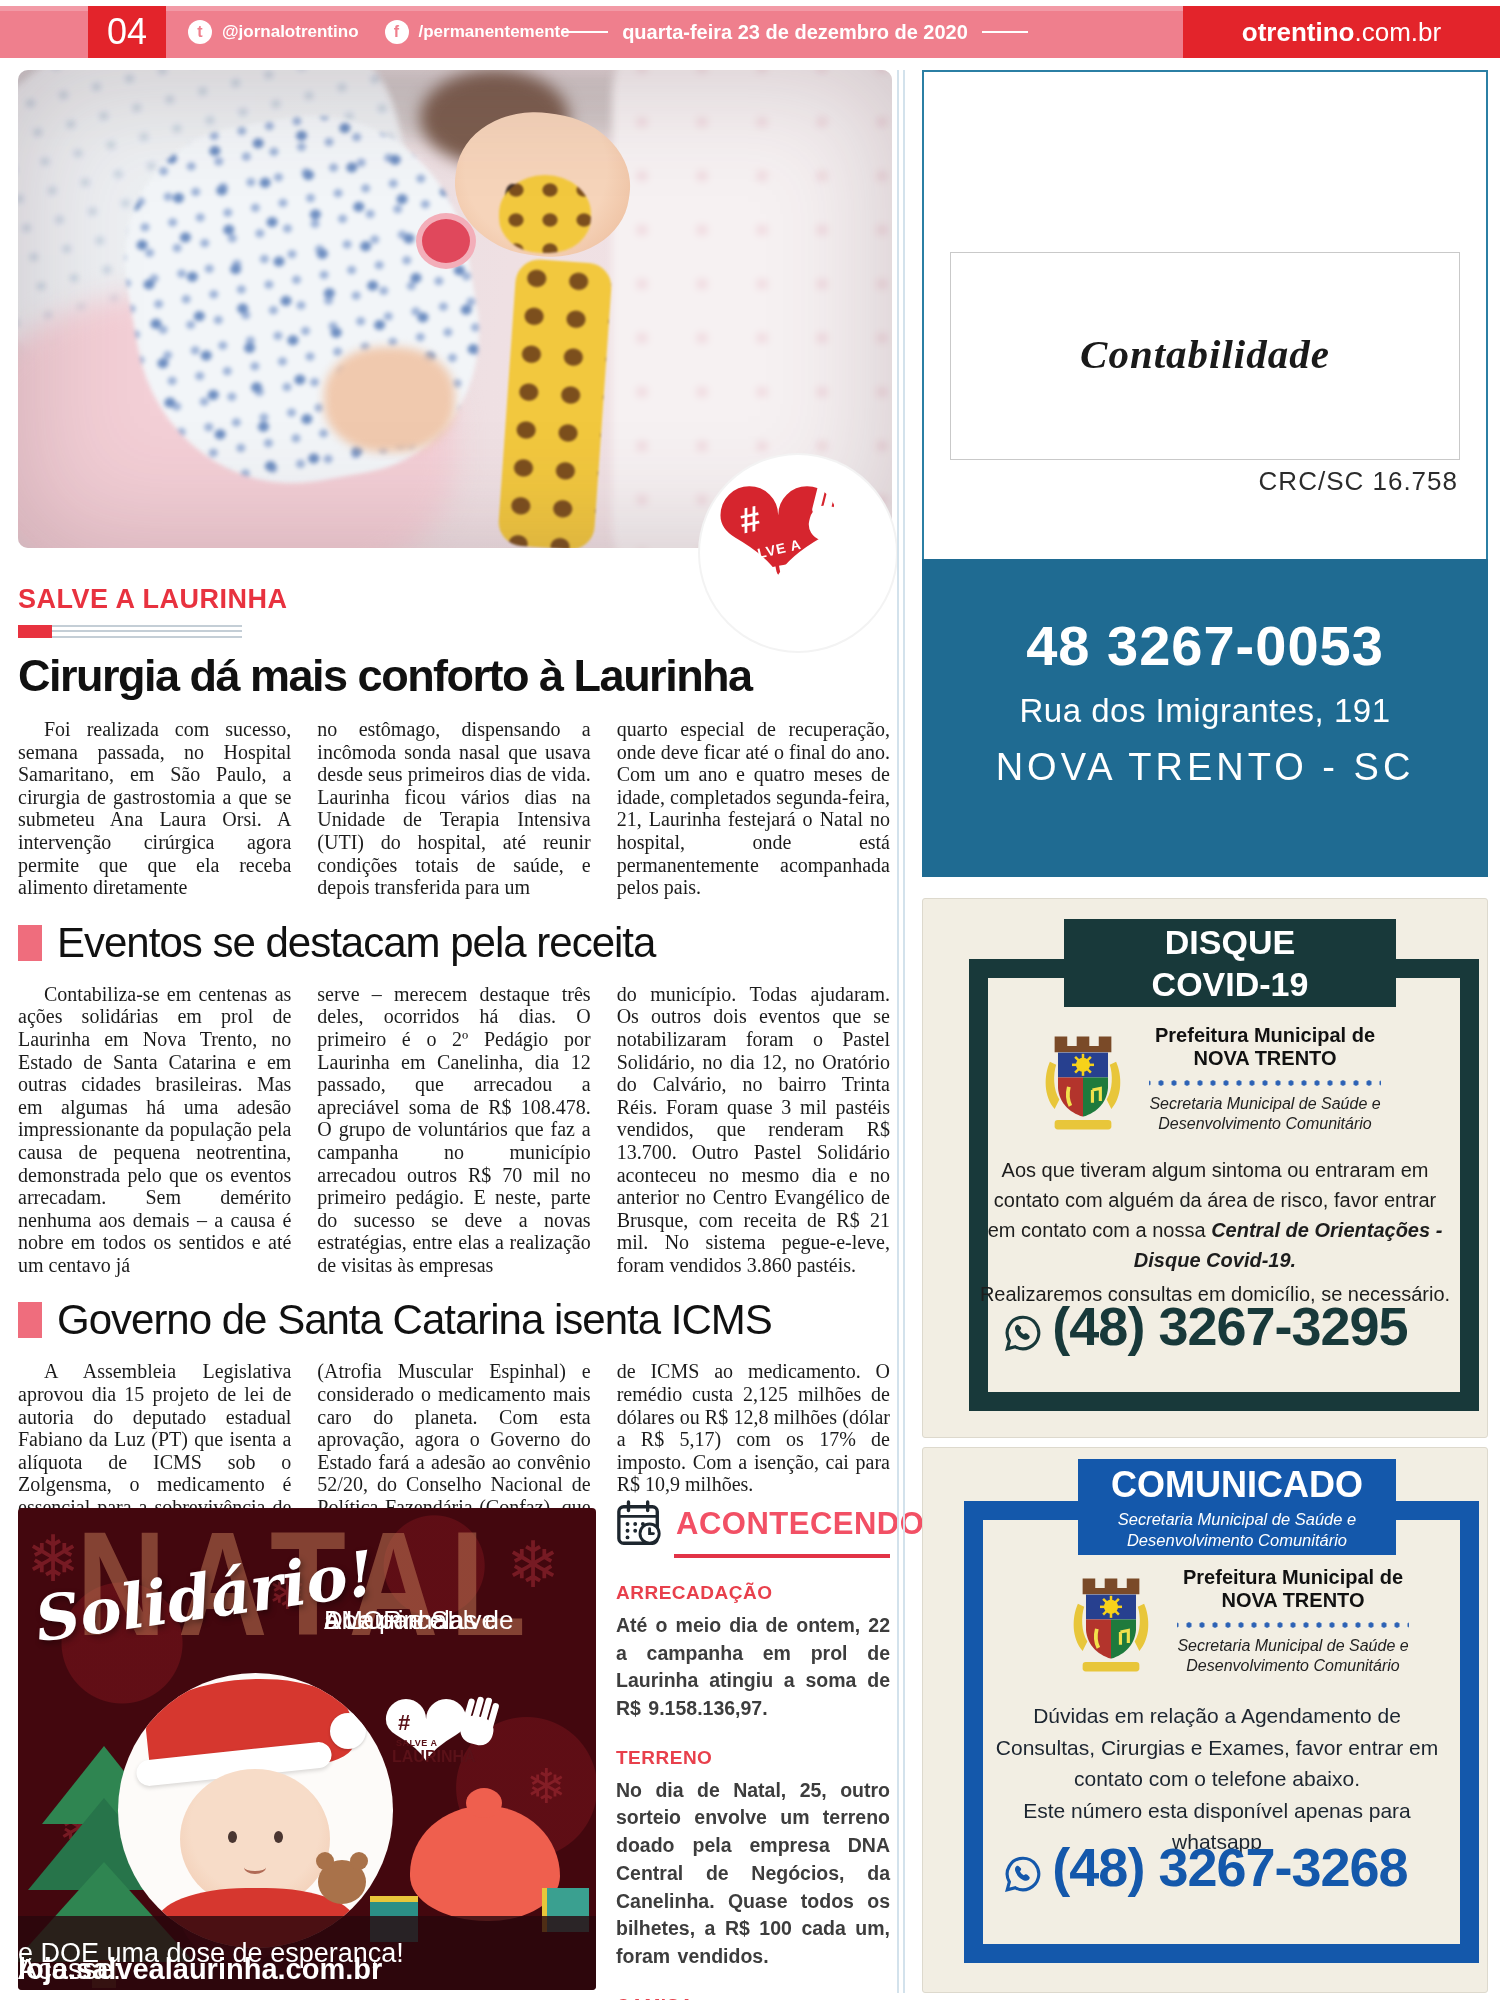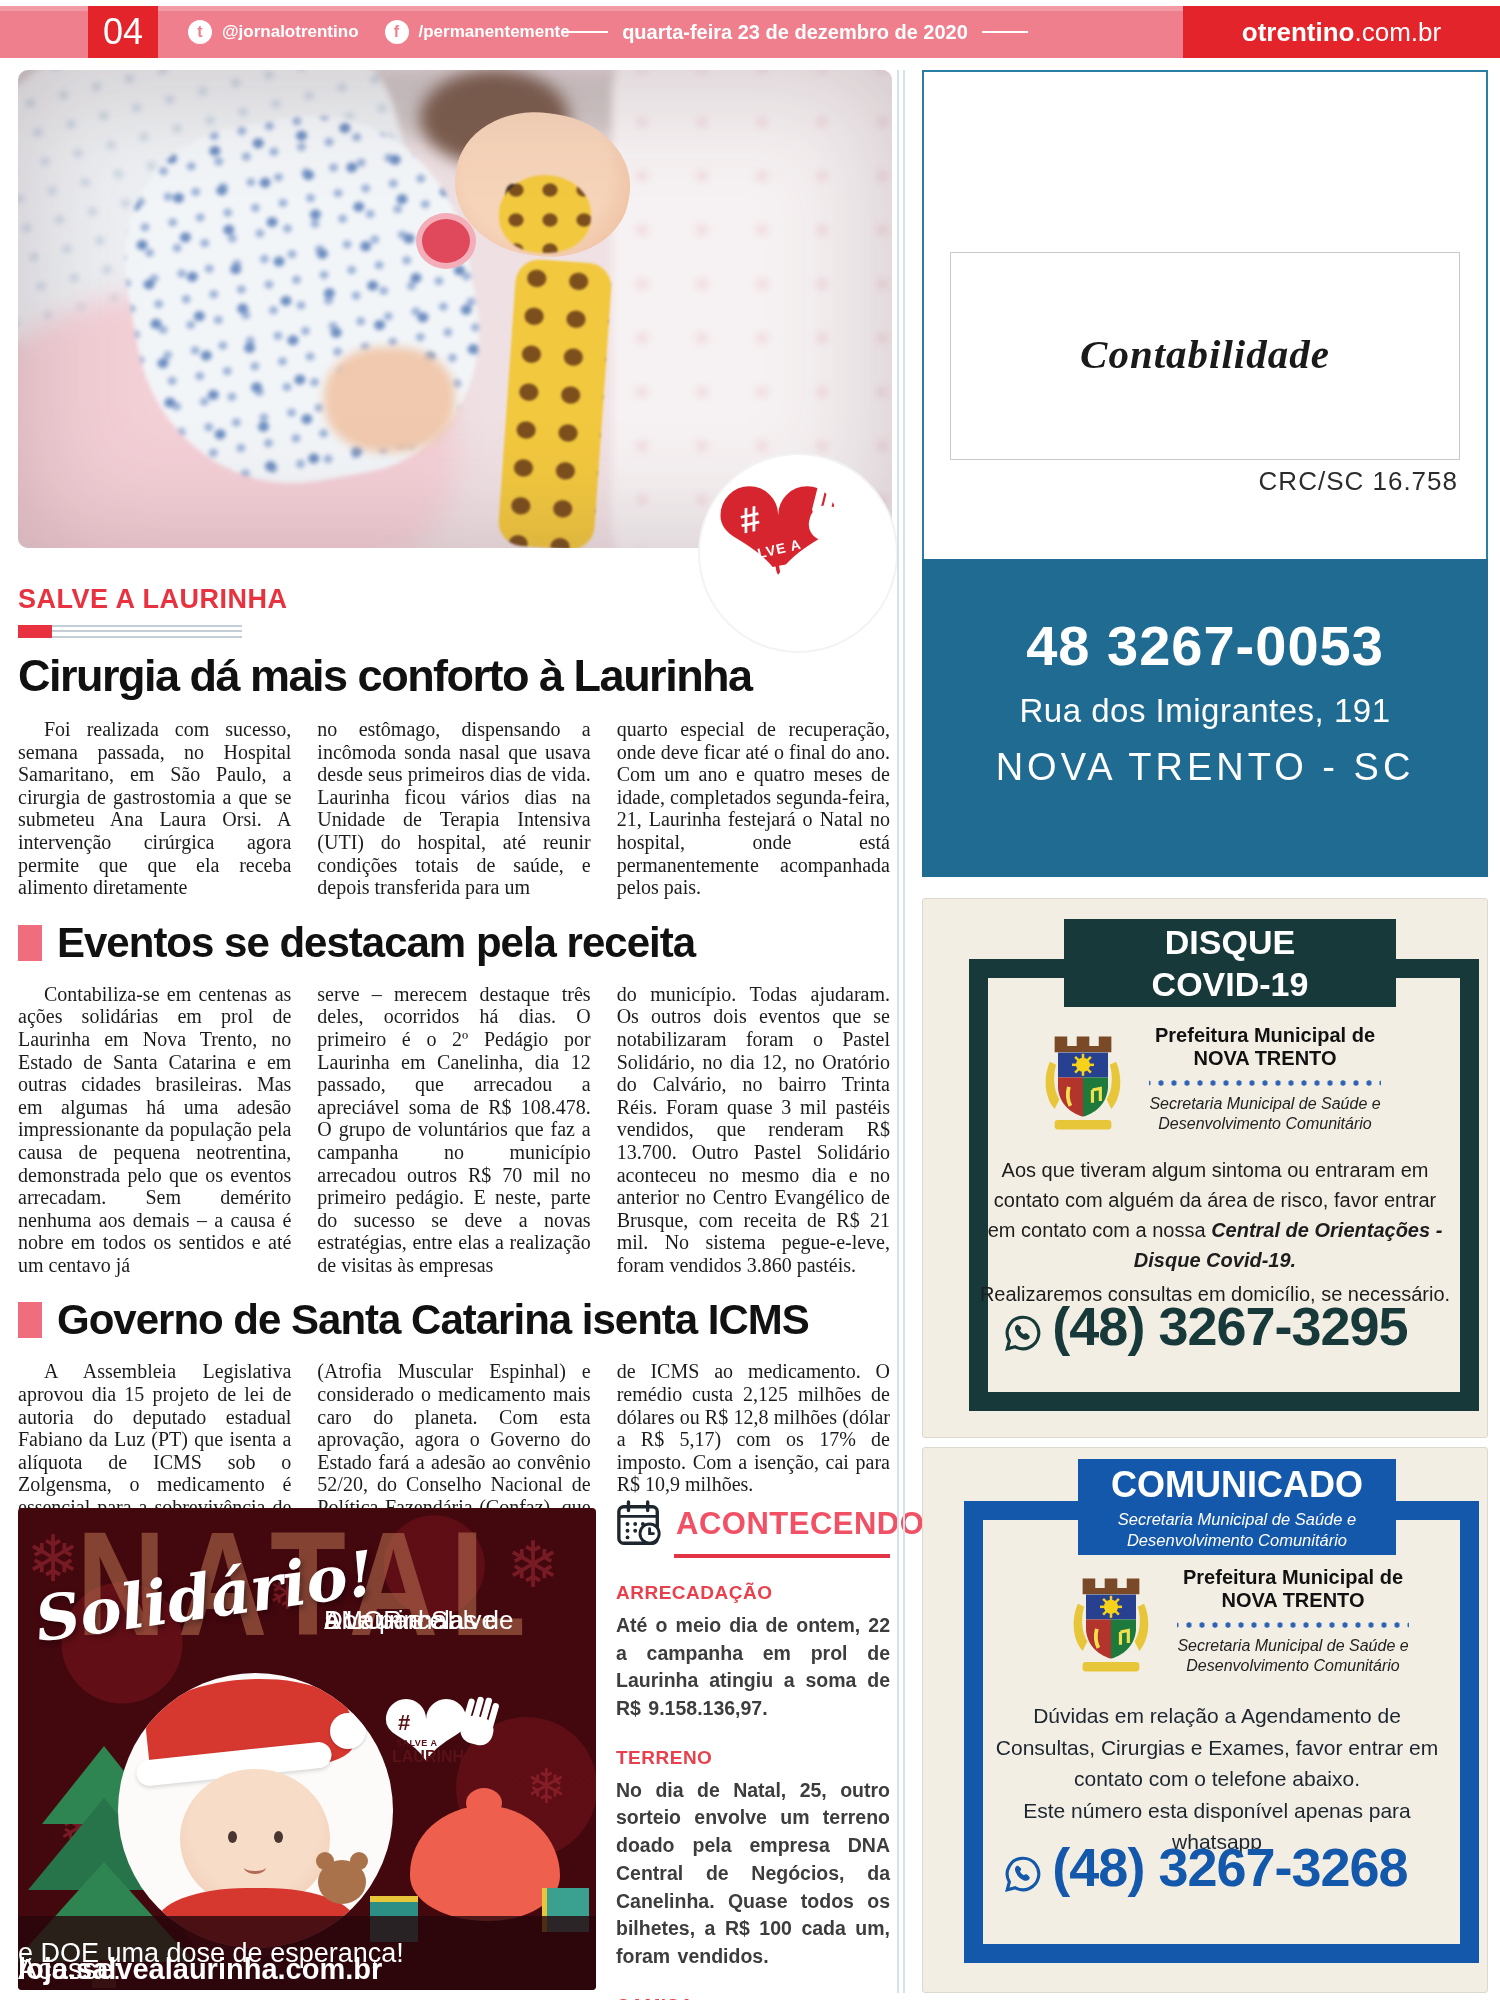--- a/index.html
+++ b/index.html
@@ -2,21 +2,21 @@
 <html><head>
 <meta charset="utf-8">
 <style>
   html,body{margin:0;padding:0;background:#ffffff;}
   .page{position:relative;width:1500px;height:2000px;background:#fff;overflow:hidden;
         font-family:"Liberation Sans",sans-serif;color:#1a1a1a;}
 
   
   .topbar{position:absolute;left:0;top:6px;width:1500px;height:52px;
           background:linear-gradient(180deg,#f29aa6 0 10%,#ef7f8d 10%);}
-  .pagenum{position:absolute;left:88px;top:0;width:70px;height:52px;background:#e3242b;
+  .pagenum{position:absolute;left:88px;top:0;width:78px;height:52px;background:#e3242b;
            color:#fff;font-size:36px;font-weight:300;display:flex;align-items:center;justify-content:center;}
   .social{position:absolute;left:188px;top:0;height:52px;display:flex;align-items:center;gap:10px;}
   .soc-ic{width:24px;height:24px;border-radius:50%;background:#fff;color:#ef7f8d;font-weight:bold;
           font-size:16px;display:flex;align-items:center;justify-content:center;}
   .soc-txt{color:#fff;font-size:17px;font-weight:bold;margin-right:16px;}
   .bardate{position:absolute;left:560px;top:0;width:470px;height:52px;display:flex;align-items:center;
            justify-content:center;gap:14px;color:#fff;font-size:20px;font-weight:bold;}
   .dash{width:46px;height:2.5px;background:#fff;}
   .sitebox{position:absolute;right:0;top:0;width:317px;height:52px;background:#e3242b;color:#fff;
            display:flex;align-items:center;justify-content:center;font-size:26px;}
@@ -70,21 +70,21 @@
   .rule{margin-top:10px;width:224px;height:13px;position:relative;
         background:repeating-linear-gradient(180deg,#c4ced6 0 2px,transparent 2px 5.5px);}
   .rule::before{content:"";position:absolute;left:0;top:0;width:34px;height:13px;background:#e8323f;}
   .h1{margin-top:12px;font-size:45px;font-weight:bold;color:#111;letter-spacing:-1.5px;white-space:nowrap;}
   .cols{display:flex;gap:26px;margin-top:16px;}
   .col{flex:1;font-family:"Liberation Serif",serif;font-size:20px;line-height:1.13;
        text-align:justify;color:#1c1c1c;}
   .indent{text-indent:26px;}
   .shead{display:flex;align-items:center;gap:15px;margin-top:20px;}
   .bullet{width:24px;height:36px;background:#ef6d7d;flex:none;}
-  .h2{font-size:42px;font-weight:bold;color:#111;letter-spacing:-1px;white-space:nowrap;}
+  .h2{font-size:42px;font-weight:normal;color:#111;letter-spacing:-1px;white-space:nowrap;}
 
   
   .natal{position:absolute;left:18px;top:1508px;width:578px;height:482px;overflow:hidden;border-radius:4px;
          background-color:#43070e;
          background-image:radial-gradient(circle at 18% 28%,rgba(122,20,28,.55) 0 60px,transparent 61px),
                           radial-gradient(circle at 72% 12%,rgba(122,20,28,.5) 0 50px,transparent 51px),
                           radial-gradient(circle at 88% 58%,rgba(122,20,28,.5) 0 70px,transparent 71px),
                           radial-gradient(circle at 38% 82%,rgba(122,20,28,.45) 0 60px,transparent 61px);}
   .natal *{position:absolute;}
   .flake{color:rgba(170,45,55,.5);font-family:"DejaVu Sans",sans-serif;font-size:64px;}

